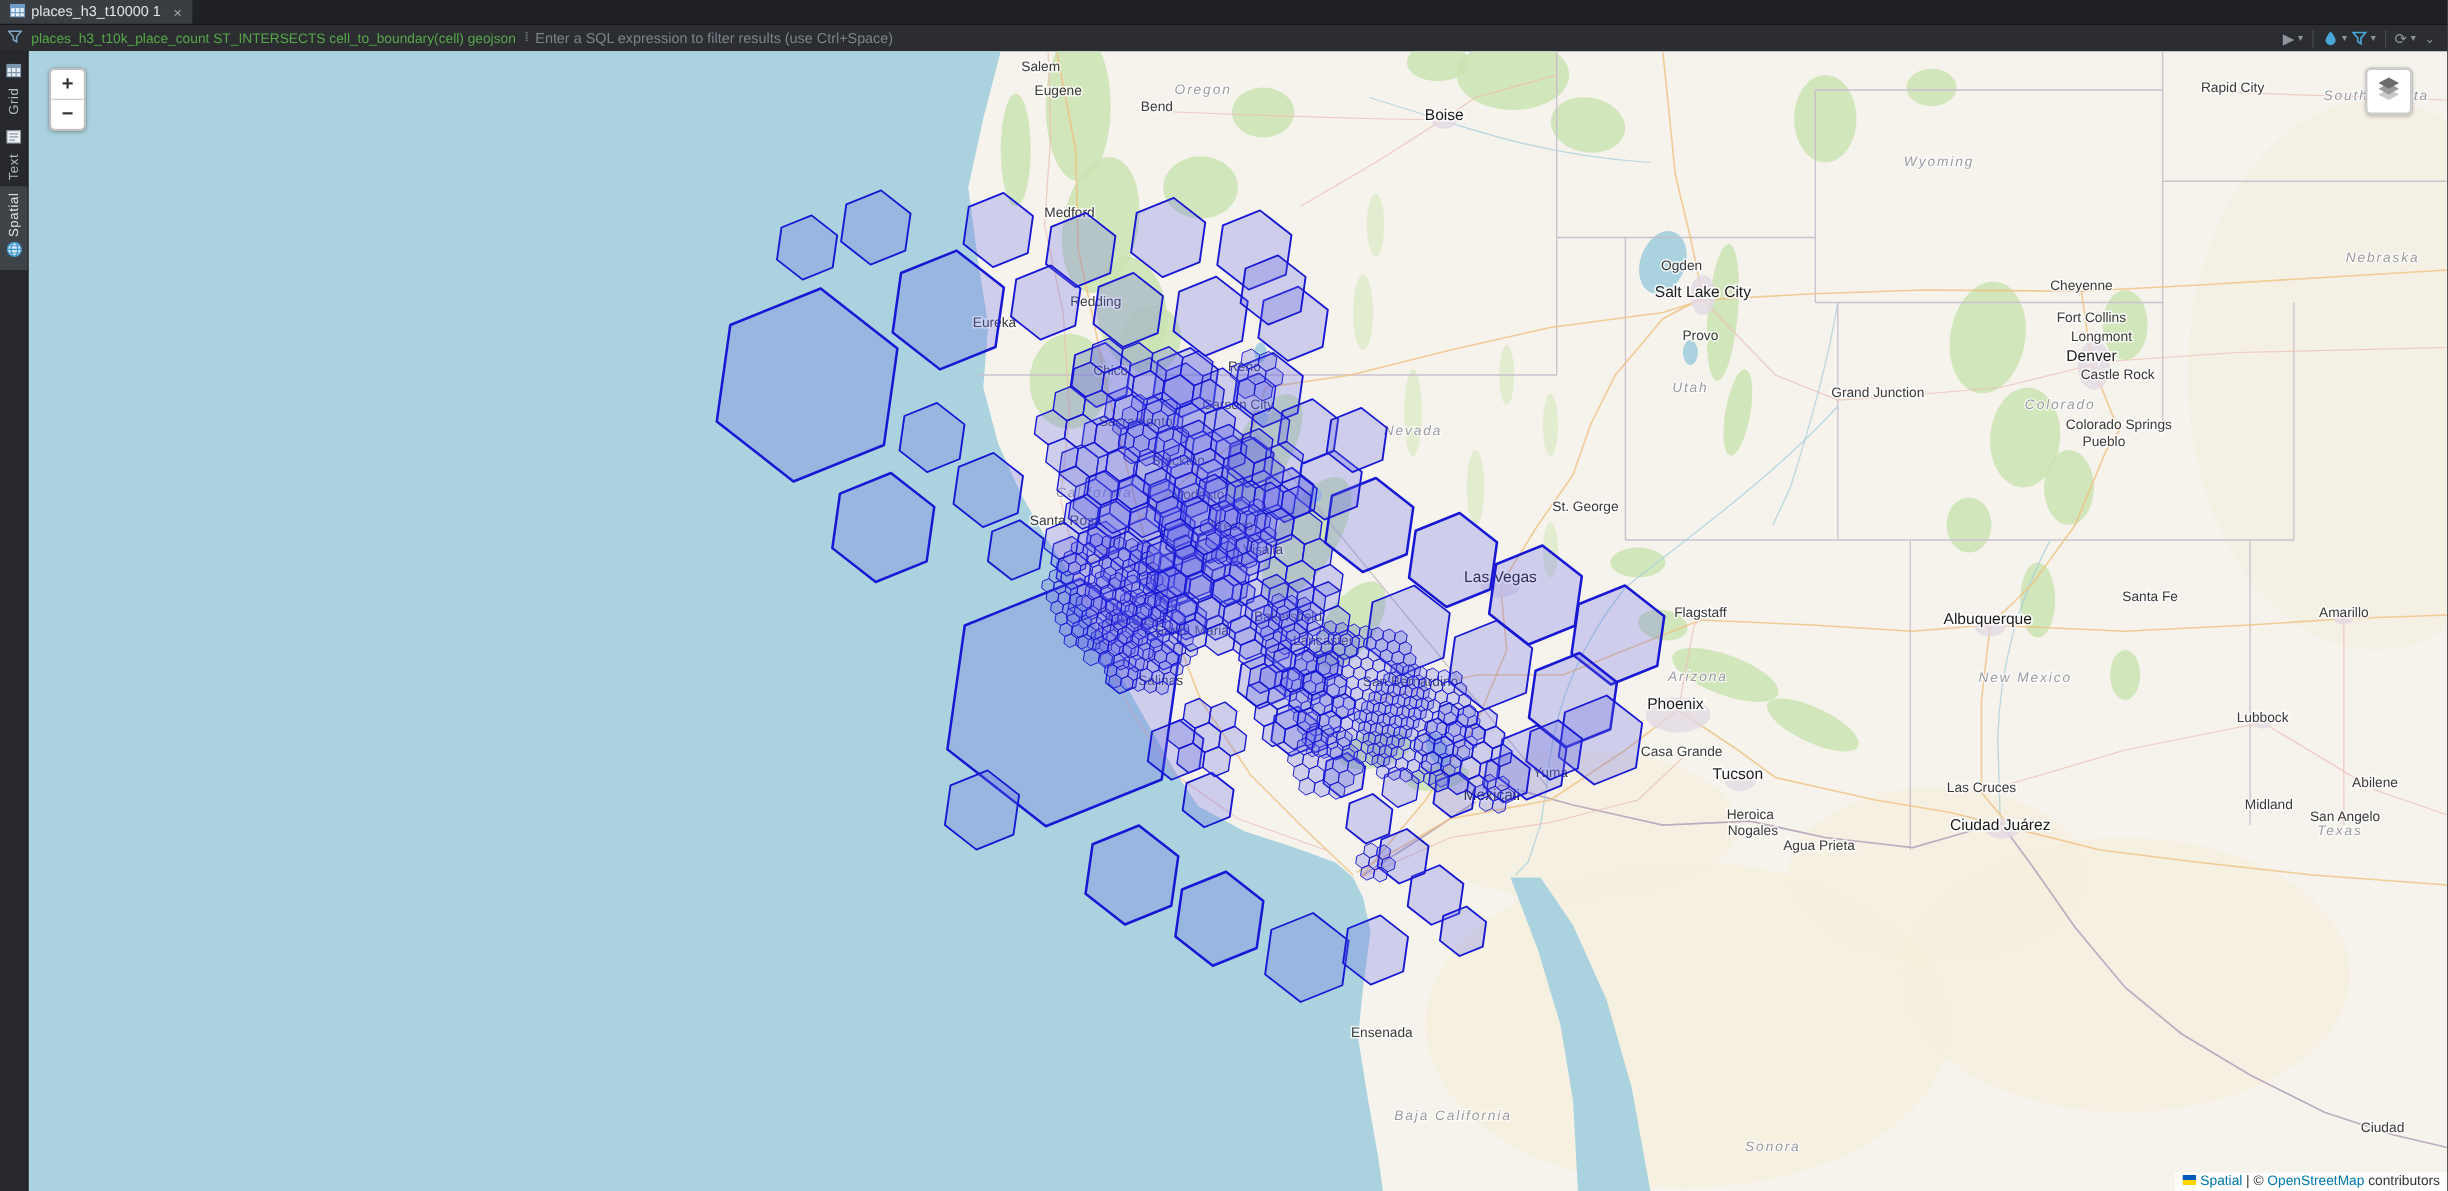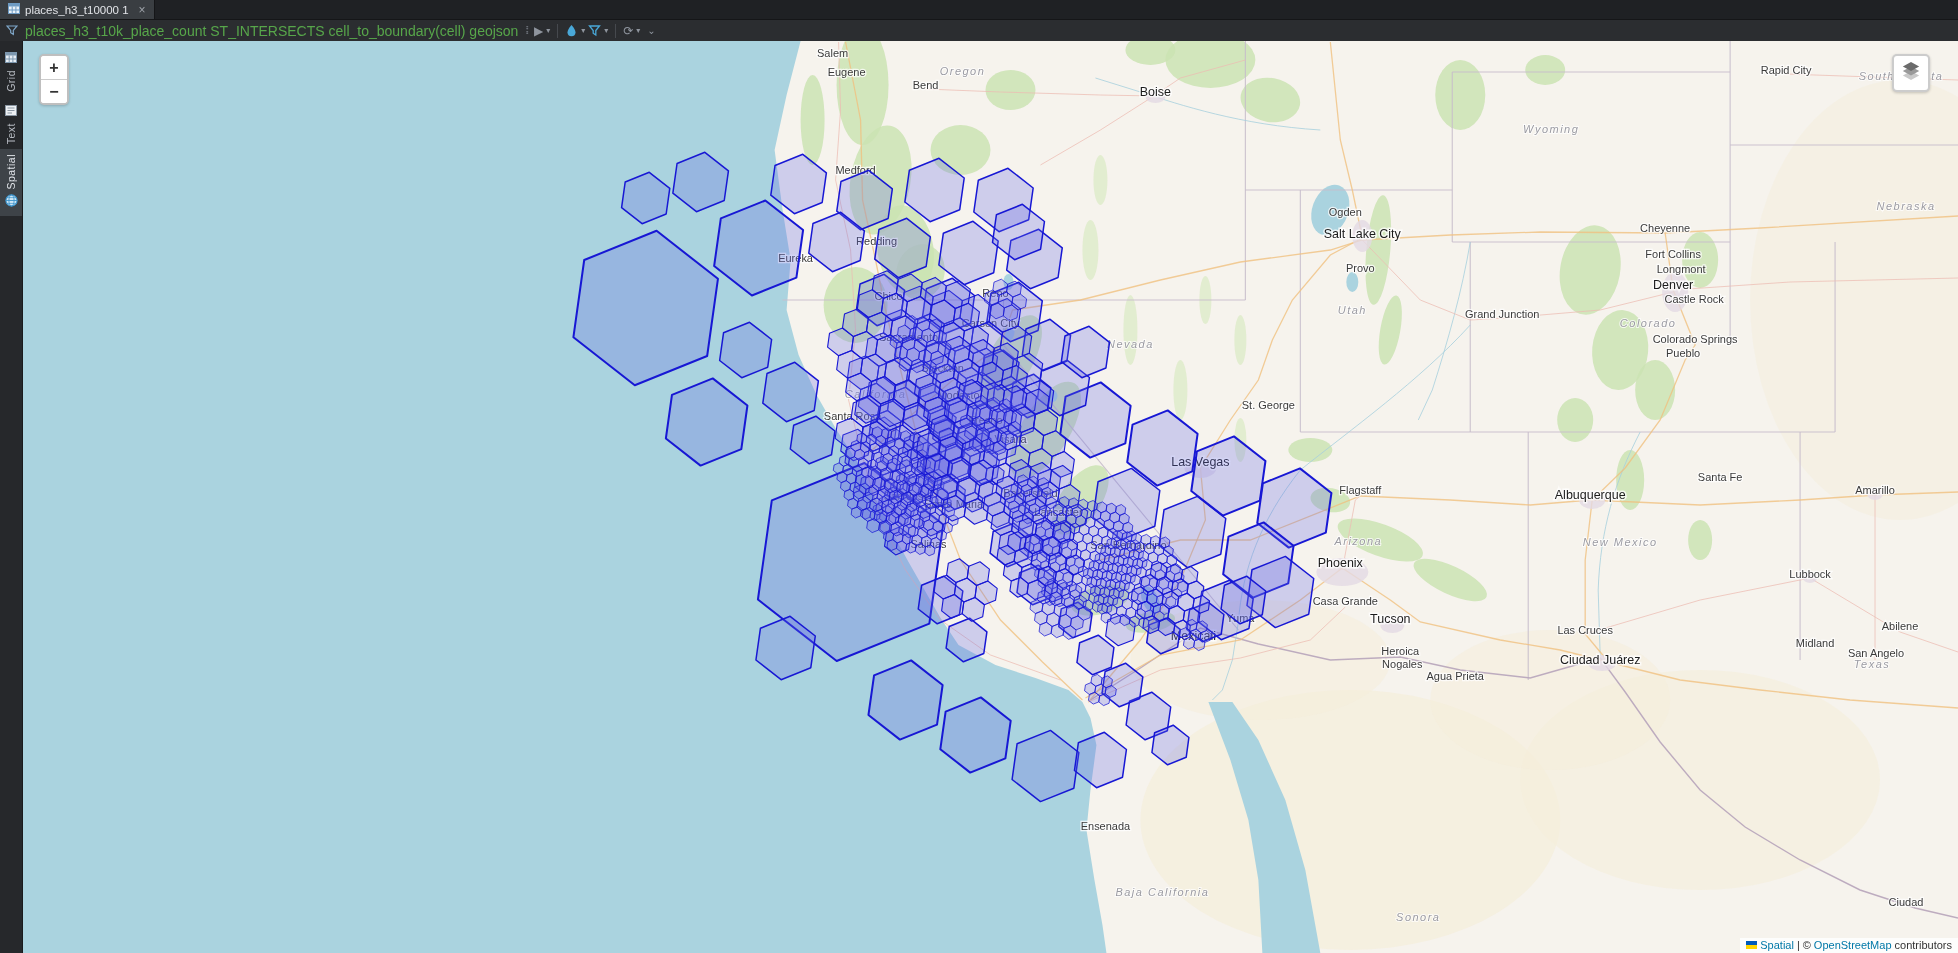--- a/index.html
+++ b/index.html
@@ -9,21 +9,21 @@
   
   .tabbar{height:19px;background:#1f2124;display:flex;align-items:stretch;
           border-bottom:1px solid #151618;}
   .tab{display:flex;align-items:center;gap:5px;padding:0 8px;background:#3a3e42;
        color:#e2e4e8;font-size:11.5px;border-right:1px solid #151618;cursor:pointer;justify-content:center;}
   .tab .close{color:#9da2a8;font-size:12px;margin-left:5px;line-height:1;}
 
   
   .filterbar{height:21px;background:#2b2d30;display:flex;align-items:center;
              padding:0 6px;border-bottom:1px solid #1a1b1d;gap:7px;}
-  .fb-query{color:#57a64a;font-size:14px;white-space:nowrap;}
+  .fb-query{color:#57a64a;font-size:11px;white-space:nowrap;}
   .fb-handle{color:#6f747c;font-size:10px;letter-spacing:-2px;}
   .fb-placeholder{color:#7e838c;font-size:11.5px;white-space:nowrap;flex:1;}
   .fb-actions{display:flex;align-items:center;gap:3px;padding-right:4px;}
   .fb-actions .caret{color:#8f959e;font-size:8px;}
   .fb-actions .chev{color:#8f959e;font-size:10px;margin-left:4px;}
   .fb-sep{width:1px;height:14px;background:#46494e;margin:0 4px;}
   .icon-btn{display:flex;align-items:center;justify-content:center;cursor:pointer;}
   .glyph{color:#8f959e;font-size:12px;line-height:1;}
 
   
@@ -86,20 +86,21 @@
   </div>
 
   <div class="filterbar">
     <span>
       <svg width="12" height="12" viewBox="0 0 12 12">
         <path d="M1,2 H11 L7.3,6.4 V10.5 L4.7,8.8 V6.4 Z" fill="none" stroke="#7fa7c9" stroke-width="1.2"></path>
       </svg>
     </span>
     <span class="fb-query">places_h3_t10k_place_count ST_INTERSECTS cell_to_boundary(cell) geojson</span>
     <span class="fb-handle">⁞⁞</span>
+    <span class="fb-placeholder">Enter a SQL expression to filter results (use Ctrl+Space)</span>
     <div class="fb-actions">
       <span class="icon-btn glyph">▶</span>
       <span class="caret">▾</span>
       <span class="fb-sep"></span>
       <span class="icon-btn">
         <svg width="13" height="13" viewBox="0 0 13 13">
           <path d="M6.5,1 C6.5,1 10.5,5.6 10.5,8.2 A4,4 0 1 1 2.5,8.2 C2.5,5.6 6.5,1 6.5,1 Z" fill="#49a8d8"></path>
         </svg>
       </span>
       <span class="caret">▾</span>

